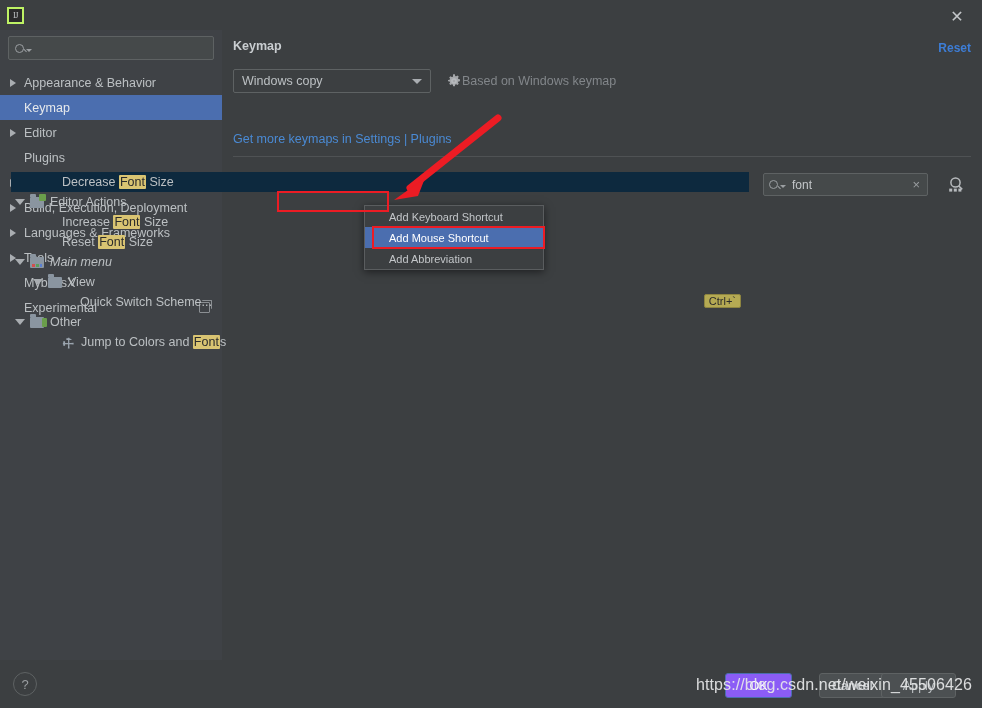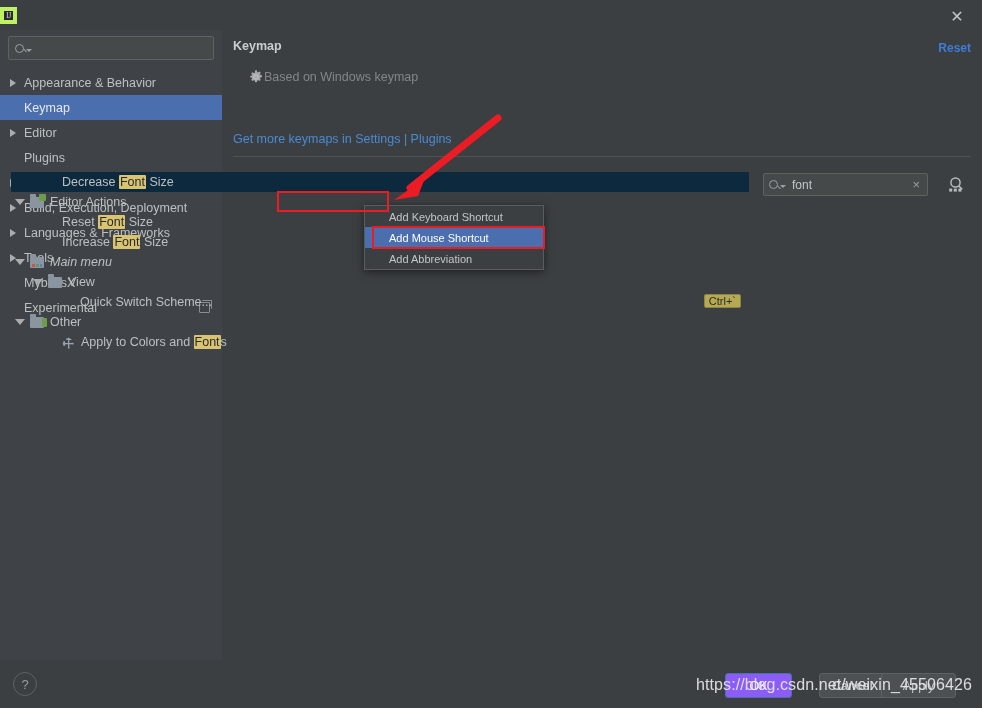--- a/index.html
+++ b/index.html
@@ -10,22 +10,22 @@
     overflow: hidden;
   }
   #app { position: relative; width: 982px; height: 708px; background: #3c3f41; }
 
   
   .titlebar {
     position: absolute; left: 0; top: 0; width: 982px; height: 30px;
     background: #3c3f41; display: flex; align-items: center;
   }
   .ij-logo {
-    width: 17px; height: 17px;
-    border: 4px solid #bef264; background: #2b2b2b;
+    margin-left: 7px; width: 17px; height: 17px;
+    border: 2px solid #bef264; background: #2b2b2b;
     display: flex; align-items: center; justify-content: center;
     font-size: 8px; color: #c9ccce; font-family: "Liberation Serif", serif;
     letter-spacing: -0.5px;
   }
   .title-text {
     margin-left: 10px; font-size: 14px; color: #a9aeb2; margin-top: 48px;
   }
   .close-btn {
     position: absolute; right: 14px; top: 6px;
     width: 22px; height: 22px; color: #c3c6c9; font-size: 16px;
@@ -299,20 +299,24 @@
           <div class="nav-copy-icon"></div>
         </div>
       </div>
   </div>
 
   <div class="main">
     <div class="panel-title">Keymap</div>
     <div class="reset-link">Reset</div>
 
     <div class="keymap-row">
+      <div class="combo">
+        <div class="combo-label">Windows copy</div>
+        <div class="combo-caret"></div>
+      </div>
       <div class="gear">
         <svg width="16" height="16" viewBox="0 0 16 16">
           <path fill="#b7babd" d="M8 5.2A2.8 2.8 0 1 0 8 10.8 2.8 2.8 0 1 0 8 5.2zm0 1.5a1.3 1.3 0 1 1 0 2.6 1.3 1.3 0 0 1 0-2.6z"></path>
           <path fill="#b7babd" d="M7.1 1.3h1.8l.25 1.6c.38.12.73.27 1.05.47l1.33-.92 1.27 1.27-.92 1.33c.2.32.35.67.47 1.05l1.6.25v1.8l-1.6.25c-.12.38-.27.73-.47 1.05l.92 1.33-1.27 1.27-1.33-.92c-.32.2-.67.35-1.05.47l-.25 1.6H7.1l-.25-1.6a4.7 4.7 0 0 1-1.05-.47l-1.33.92-1.27-1.27.92-1.33a4.7 4.7 0 0 1-.47-1.05l-1.6-.25V7.1l1.6-.25c.12-.38.27-.73.47-1.05l-.92-1.33 1.27-1.27 1.33.92c.32-.2.67-.35 1.05-.47z" opacity=".85"></path>
         </svg>
       </div>
       <div class="based-on">Based on Windows keymap</div>
     </div>
 
     <div class="plugins-link">Get more keymaps in Settings | Plugins</div>
@@ -368,25 +372,25 @@
         <div style="width: 11px; flex: 0 0 auto;"></div>
         <span><span>Decrease </span><span class="hl">Font</span><span> Size</span></span>
       </div>
       <div class="trow" style="padding-left: 4px;">
         <div class="tri"></div>
         <div class="fldr green"></div>
         <span><span>Editor Actions</span></span>
       </div>
       <div class="trow" style="padding-left: 40px;">
         <div style="width: 11px; flex: 0 0 auto;"></div>
-        <span><span>Reset </span><span class="hl">Font</span><span> Size</span></span>
+        <span><span>Increase </span><span class="hl">Font</span><span> Size</span></span>
       </div>
       <div class="trow" style="padding-left: 40px;">
         <div style="width: 11px; flex: 0 0 auto;"></div>
-        <span><span>Increase </span><span class="hl">Font</span><span> Size</span></span>
+        <span><span>Reset </span><span class="hl">Font</span><span> Size</span></span>
       </div>
       <div class="trow" style="padding-left: 4px; font-style: italic;">
         <div class="tri"></div>
         <div class="fldr dots"></div>
         <span><span>Main menu</span></span>
       </div>
       <div class="trow" style="padding-left: 22px;">
         <div class="tri"></div>
         <div class="fldr"></div>
         <span><span>View</span></span>
@@ -397,21 +401,21 @@
         <div class="shortcut-badge">Ctrl+`</div>
       </div>
       <div class="trow" style="padding-left: 4px;">
         <div class="tri"></div>
         <div class="fldr multi"></div>
         <span><span>Other</span></span>
       </div>
       <div class="trow" style="padding-left: 40px;">
         <div style="width: 11px; flex: 0 0 auto;"></div>
         <div class="wrench">⚒</div>
-        <span><span>Apply to Colors and </span><span class="hl">Font</span><span>s</span></span>
+        <span><span>Jump to Colors and </span><span class="hl">Font</span><span>s</span></span>
       </div>
     </div>
 
   <div class="ctx-menu" id="ctx-menu">
       <div class="ctx-item">
         <span>Add Keyboard Shortcut</span>
       </div>
       <div class="ctx-item highlight">
         <span>Add Mouse Shortcut</span>
       </div>

